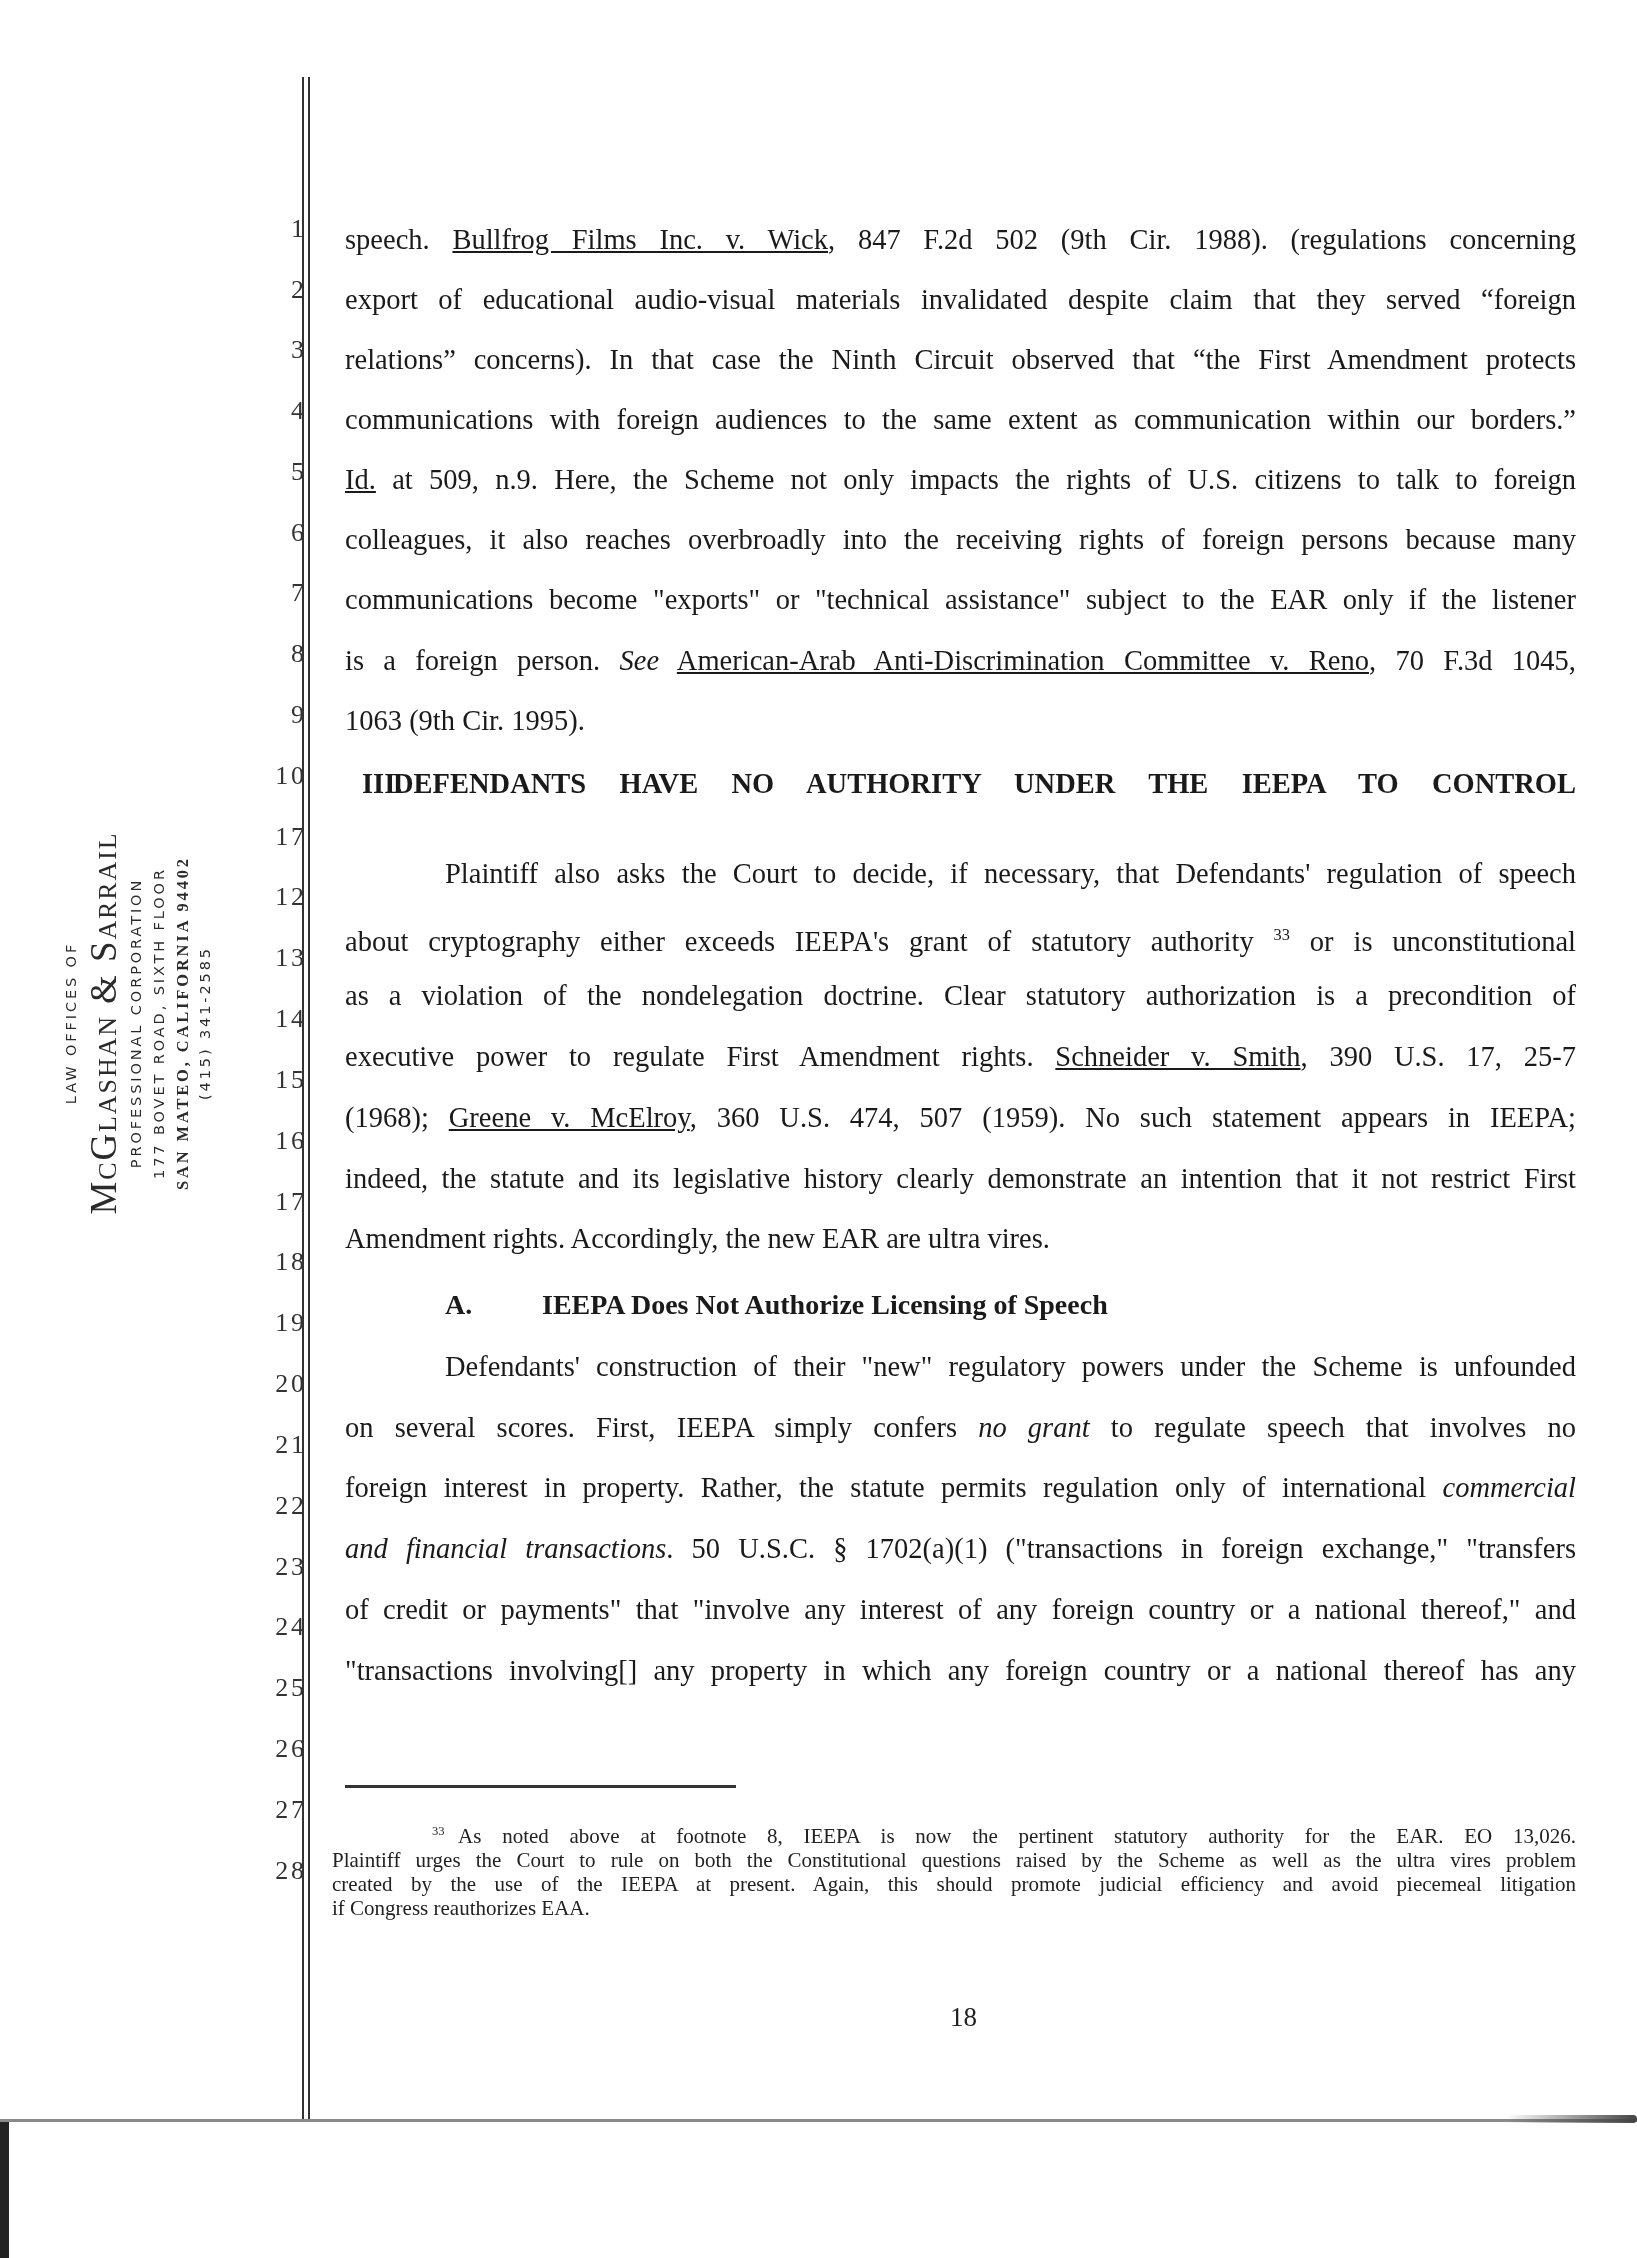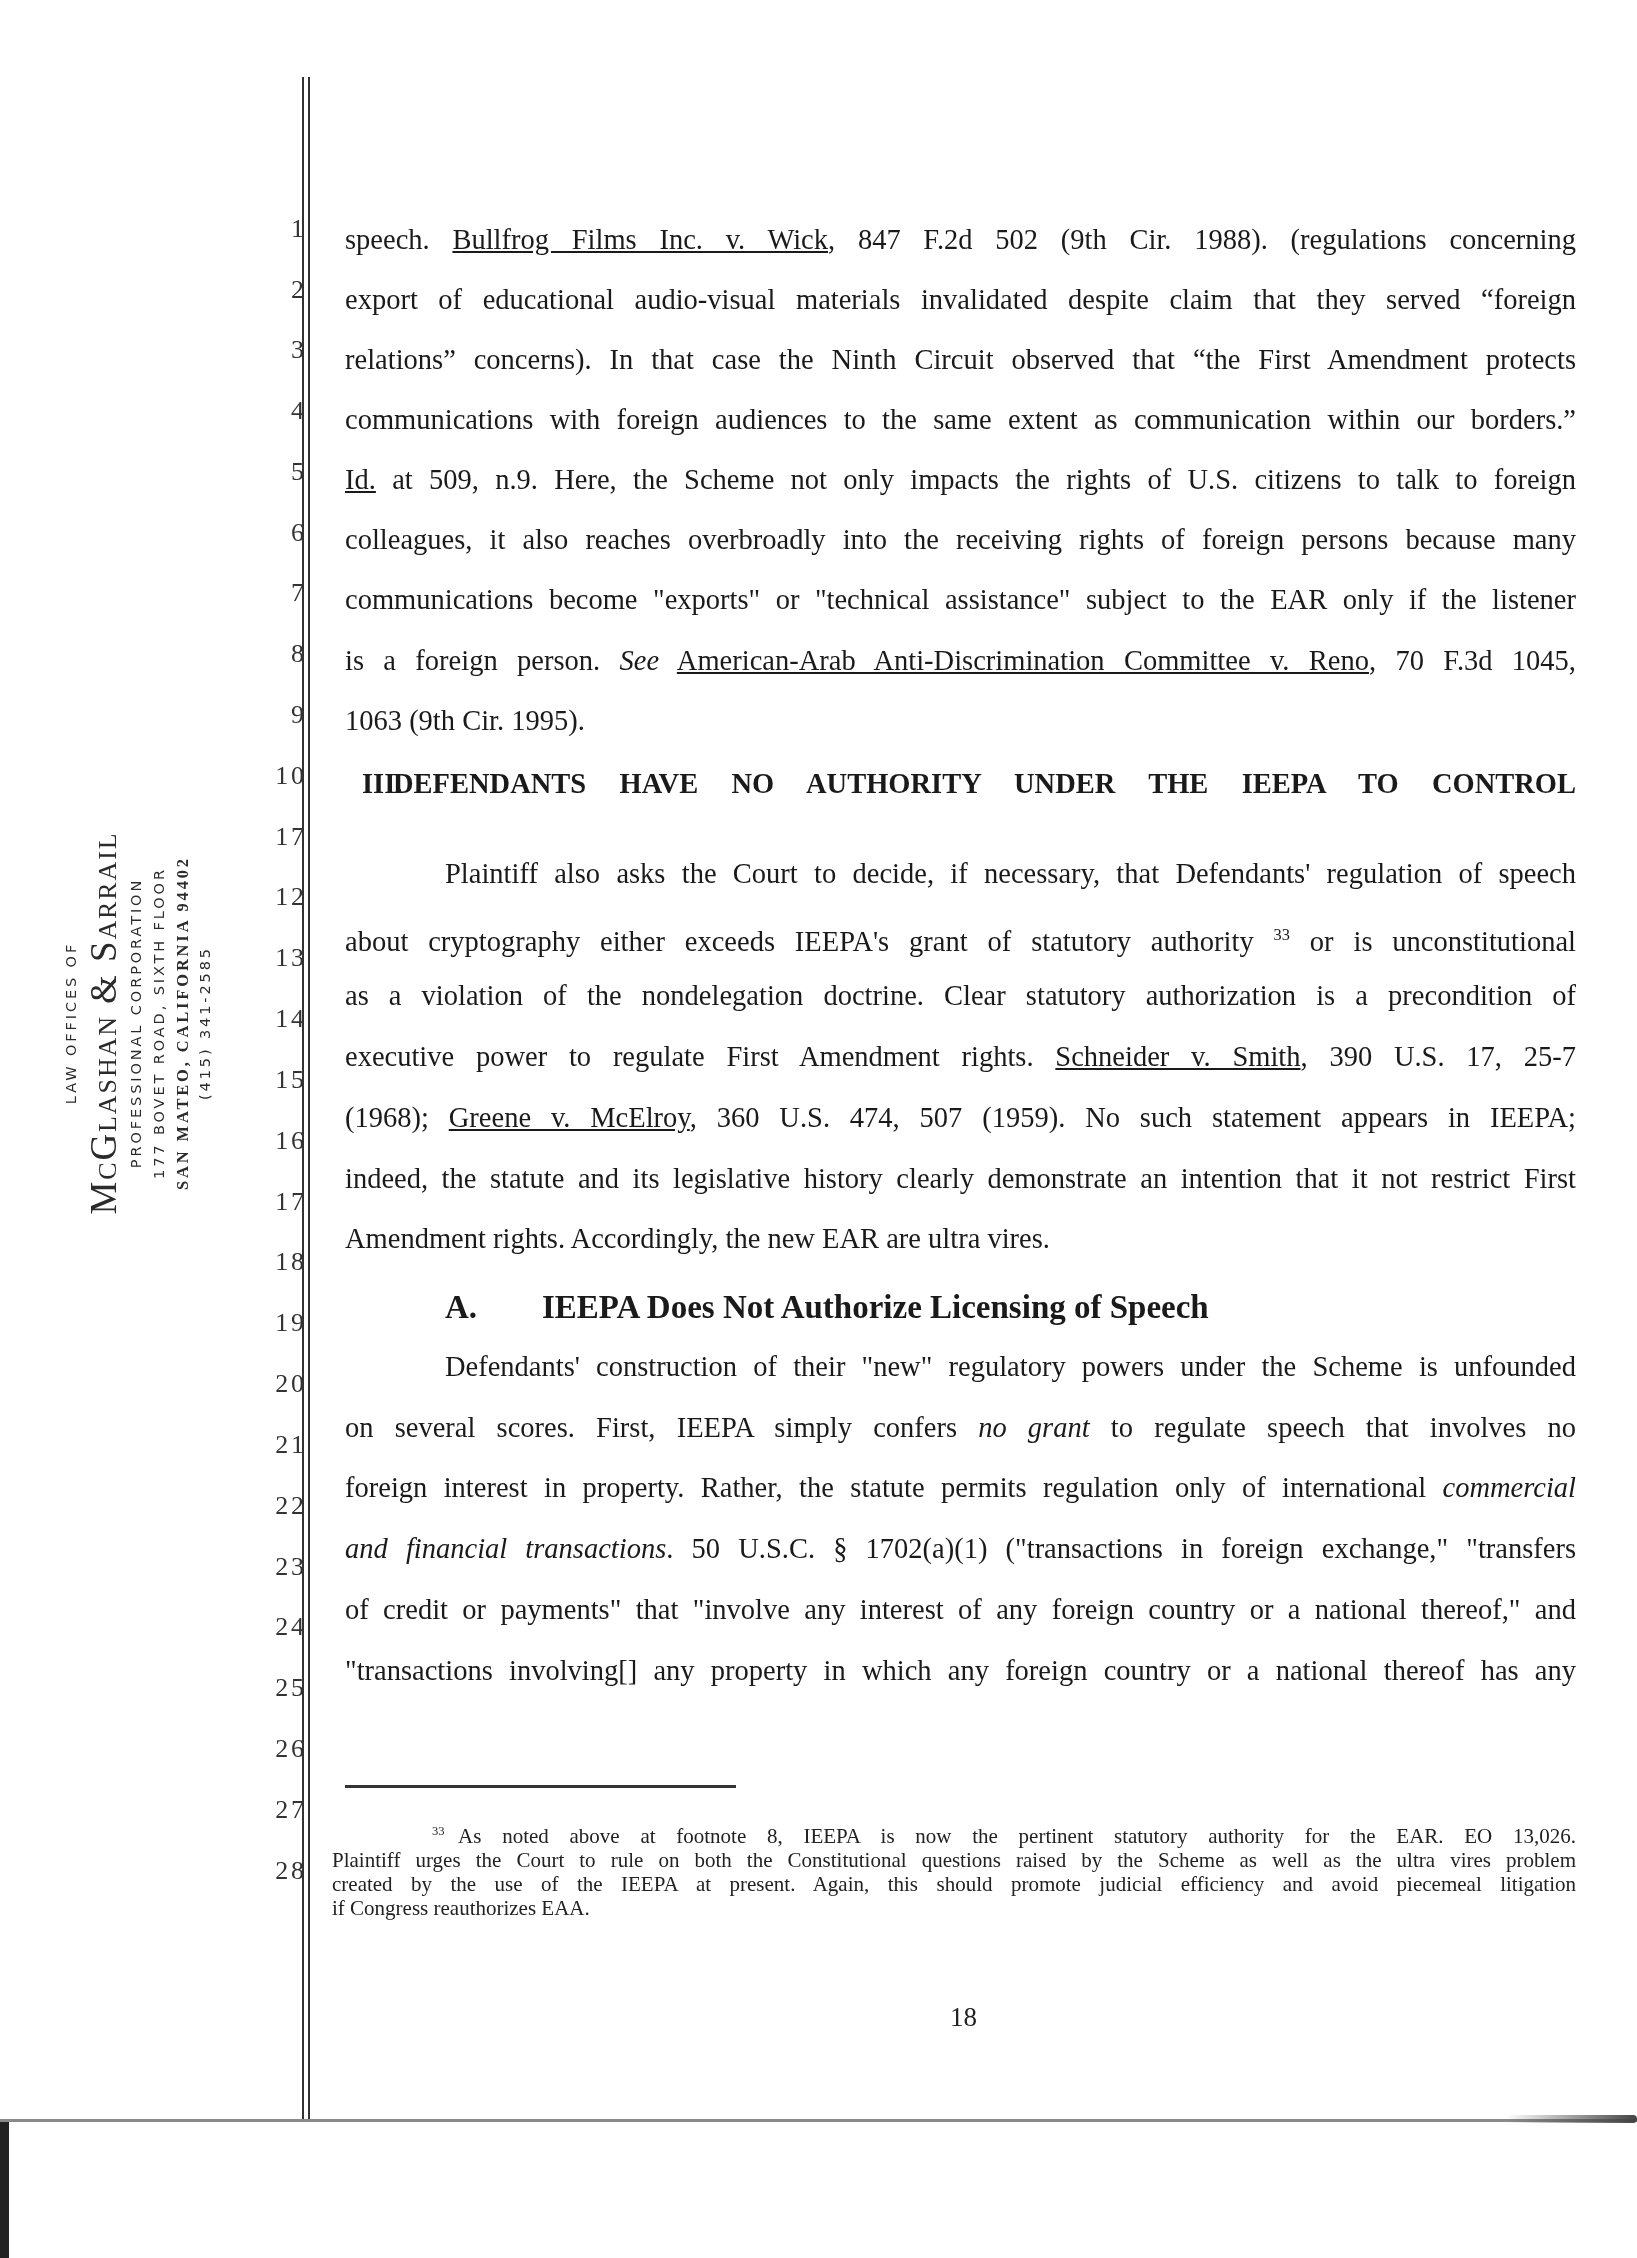--- a/index.html
+++ b/index.html
@@ -41,21 +41,21 @@
   .u { text-decoration: underline; }
   .i { font-style: italic; }
   .sup { font-size: 16.4px; vertical-align: super; }
 
   .heading { position: absolute; left: 345px; width: 1231px; font-weight: bold; font-size: 28.5px; line-height: 29px; }
   .heading .num { position: absolute; left: 0; top: 0; margin-left: 17px; }
   .heading .title { display: block; margin-left: 48px; text-align: justify; text-align-last: left; }
   .heading .title span { display: block; }
   .heading .t1 { text-align-last: justify; }
 
-  .subheading { position: absolute; left: 445px; top: 1289px; font-weight: bold; font-size: 33px; }
+  .subheading { position: absolute; left: 445px; top: 1289px; font-weight: bold; font-size: 28px; }
   .subheading .ltr { display: inline-block; width: 97px; }
 
   .fn-rule { position: absolute; left: 345px; top: 1785px; width: 391px; height: 2.9px; background: #333; }
   .footnote { position: absolute; left: 332px; top: 1819px; width: 1244px; font-size: 21px; line-height: 24px; color: #222; }
   .footnote .fn-line { display: block; text-align: justify; text-align-last: justify; white-space: nowrap; }
   .footnote .fn-line.first { padding-left: 100px; }
   .footnote .fn-line.last { text-align-last: left; }
   .fn-mark { font-size: 12.6px; vertical-align: super; margin-right: 13.5px; }
 
   .footer { position: absolute; left: 346px; top: 1979px; font-size: 18.3px; line-height: 27px; color: #222; }

